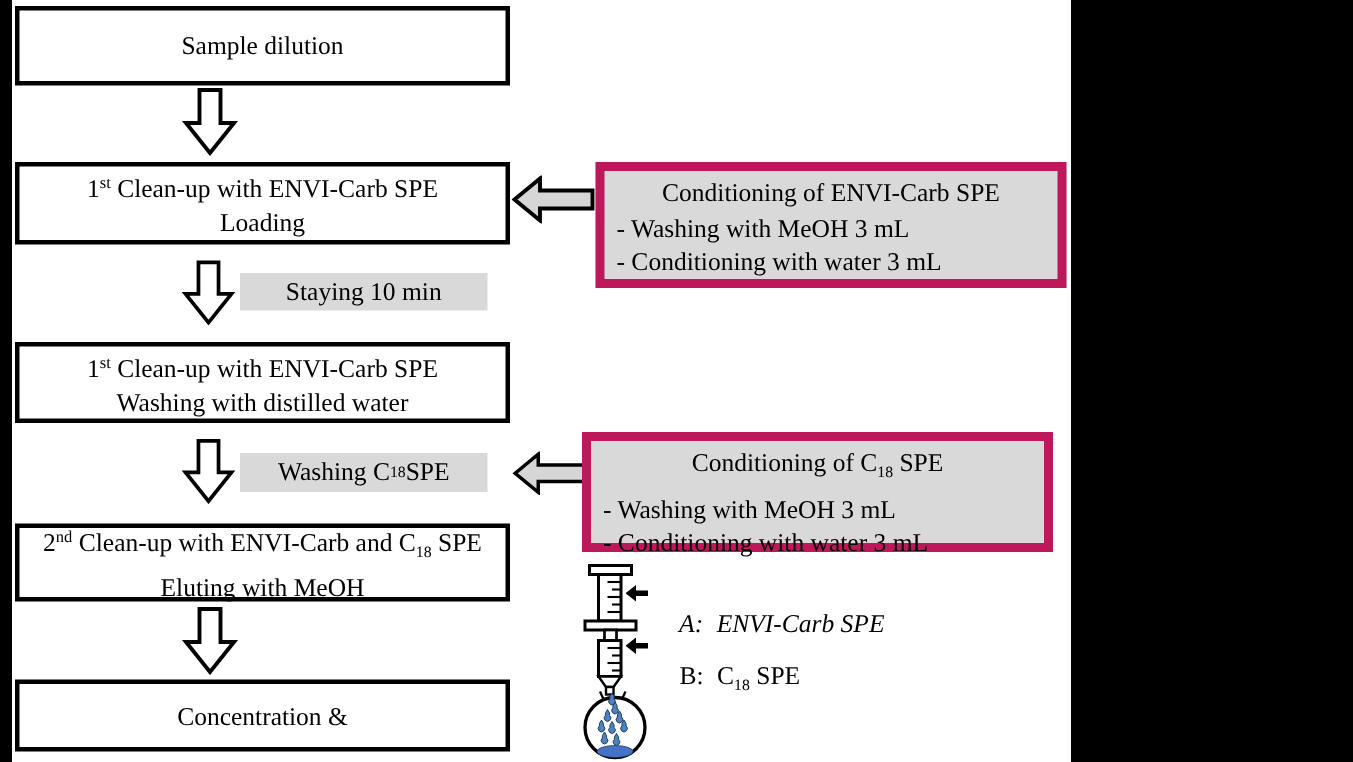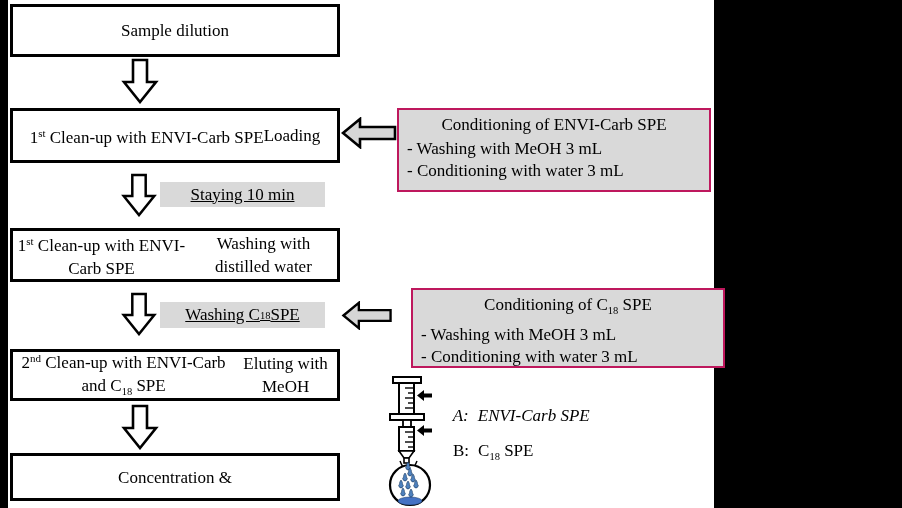--- a/index.html
+++ b/index.html
@@ -3,32 +3,32 @@
 <meta charset="utf-8">
 <style>
   html,body{margin:0;padding:0;background:#fff;}
   #canvas{
     position:relative;width:902px;height:508px;background:#ffffff;
     font-family:"Liberation Serif",serif;color:#000;overflow:hidden;
   }
   .bar{position:absolute;background:#000;}
   .stepbox{
     position:absolute;background:#fff;border:3px solid #000;box-sizing:border-box;
-    display:flex;justify-content:center;align-items:center;
+    display:flex;flex-direction:column;justify-content:center;align-items:center;
     font-size:17px;line-height:23px;text-align:center;
   }
   .sidebox{
-    position:absolute;background:#d9d9d9;border:2px solid #be185d;box-sizing:border-box;
+    position:absolute;background:#d9d9d9;border:6px solid #be185d;box-sizing:border-box;
     font-size:17px;line-height:22px;padding:4px 8px 2px 8px;
   }
   .sidebox .sb-title{text-align:center;margin-bottom:2px;}
   .sidebox .sb-item{text-align:left;}
   .graylabel{
     position:absolute;background:#d9d9d9;font-size:17px;text-align:center;
-    display:flex;align-items:center;justify-content:center;box-sizing:border-box;text-decoration:underline;
+    display:flex;align-items:center;justify-content:center;box-sizing:border-box;
   }
   .icon{position:absolute;}
   sup.ord{font-size:11px;vertical-align:6px;}
   sub.chem{font-size:10.5px;vertical-align:-4px;}
   .cart-label{
     position:absolute;font-size:17px;line-height:20px;white-space:pre;
   }
   .cart-label .lead{margin-right:9px;}
 </style>
 </head>
@@ -80,21 +80,21 @@
   <div class="graylabel" style="left:160px;top:302px;width:165px;height:26px;">
     <span>Washing C</span>
       <sub class="chem">18</sub>
       <span> SPE</span>
   </div>
 
   <svg class="icon" style="left:341px;top:301px;" width="52" height="29" viewBox="0 0 56 32">
     <polygon points="2,16 19,2 19,10 54,10 54,22 19,22 19,30" fill="#d6d6d6" stroke="#000000" stroke-width="2.6" stroke-linejoin="miter"></polygon>
   </svg>
 
-  <div class="sidebox" style="left:411px;top:288px;width:314px;height:80px;">
+  <div class="sidebox" style="left:388px;top:288px;width:314px;height:80px;">
     <div class="sb-title"><span>Conditioning of C</span><sub class="chem">18</sub><span> SPE</span></div>
     <div class="sb-item">- Washing with MeOH 3 mL</div>
     <div class="sb-item">- Conditioning with water 3 mL</div>
   </div>
 
   <div class="stepbox" style="left:10px;top:349px;width:330px;height:52px;">
     <div><span>2</span><sup class="ord">nd</sup><span> Clean-up with ENVI-Carb and C</span><sub class="chem">18</sub><span> SPE</span></div>
     <div>Eluting with MeOH</div>
   </div>
 

